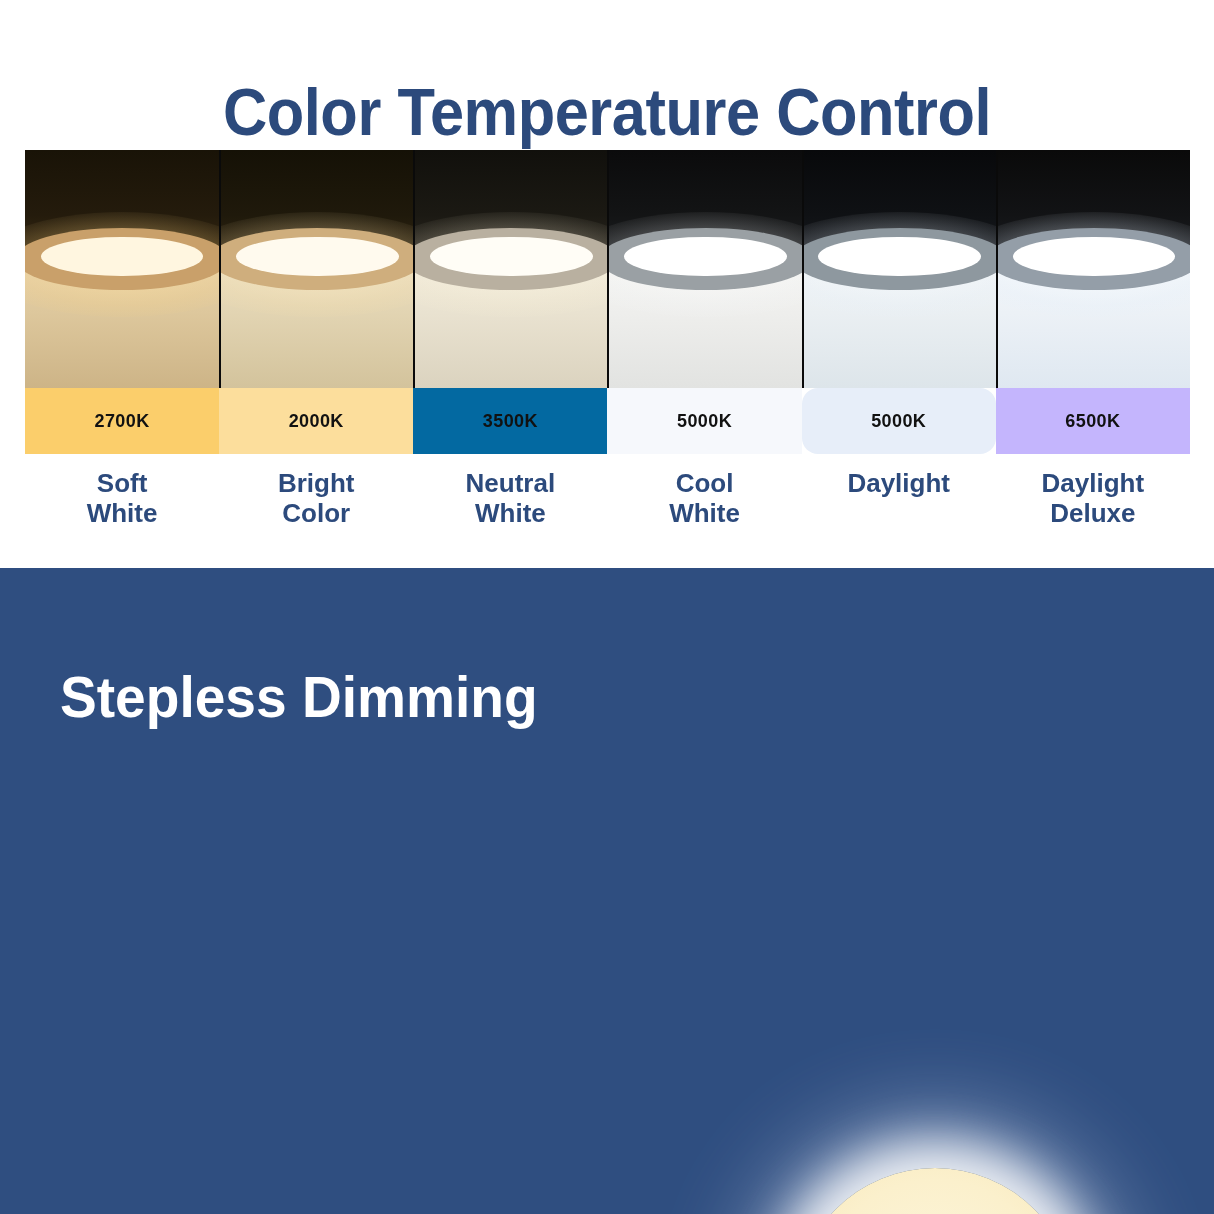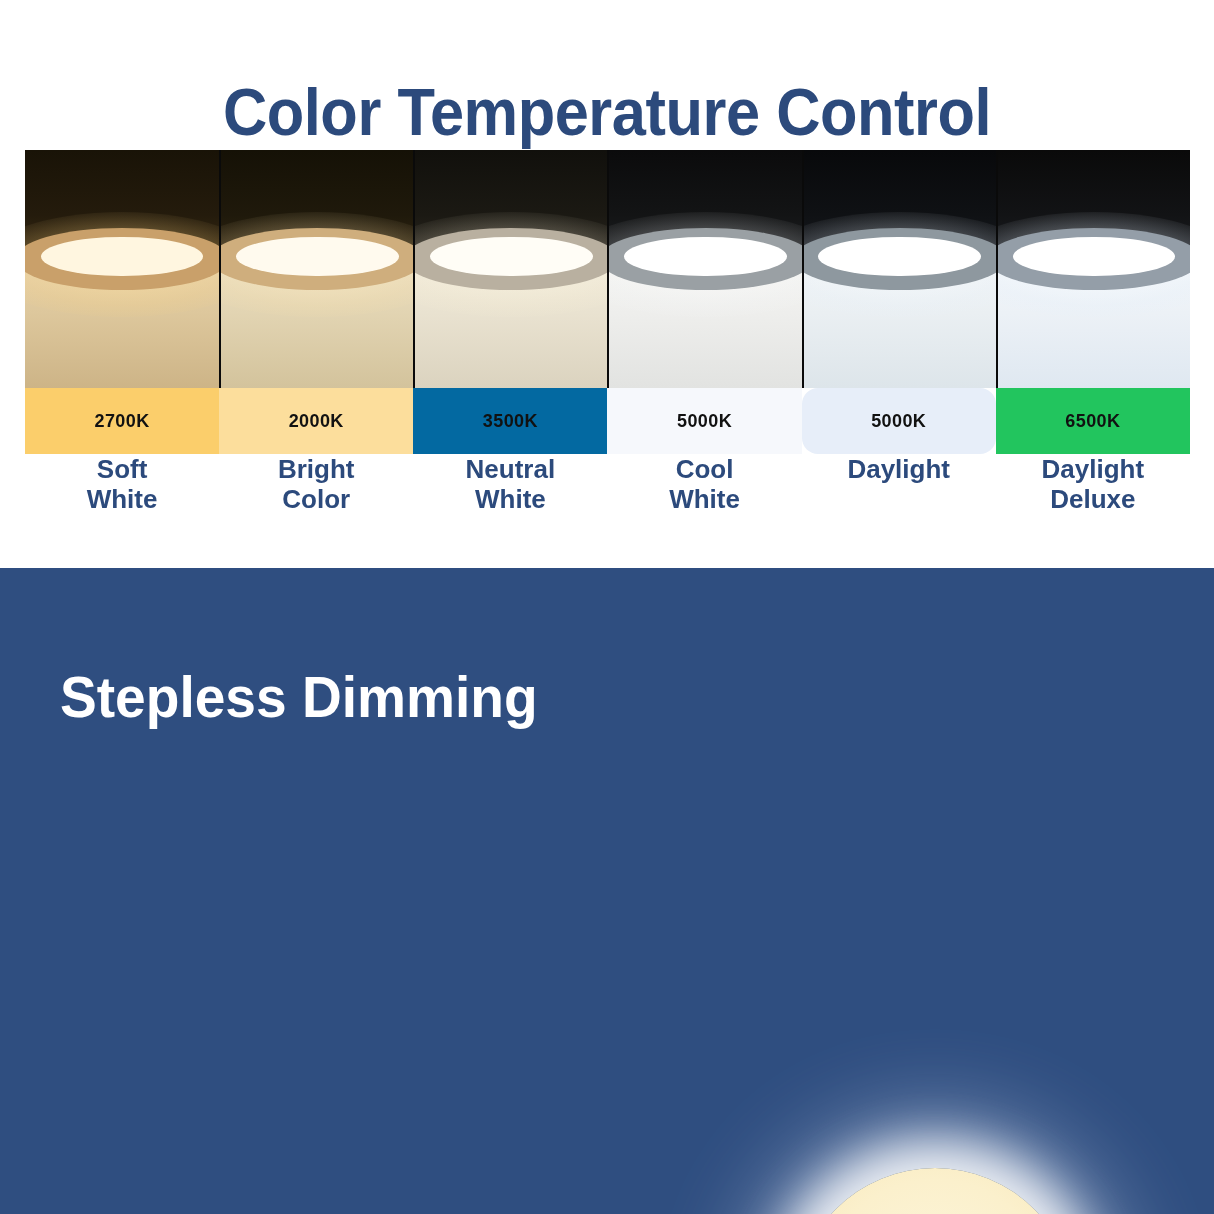--- a/index.html
+++ b/index.html
@@ -112,20 +112,21 @@
     align-items: center;
     justify-content: center;
     font-size: 18px;
     font-weight: bold;
     color: #111111;
     letter-spacing: 0.4px;
   }
   
   .cct-name {
     height: 86px;
+    padding-top: 14px;
     box-sizing: border-box;
     text-align: center;
     font-size: 26px;
     line-height: 30px;
     font-weight: bold;
     color: #2c4a7c;
     background: #ffffff;
     white-space: pre-line;
   }
 
@@ -260,21 +261,21 @@
       <div class="cct-col">
         <div class="cct-photo">
           <div class="ceiling" style="background: linear-gradient(rgb(10, 10, 10) 0%, rgb(18, 19, 21) 60%, rgb(28, 30, 34) 100%);"></div>
           <div class="wall" style="background: linear-gradient(rgb(244, 247, 250) 0%, rgb(236, 241, 246) 45%, rgb(223, 232, 241) 100%);"></div>
           <div class="fixture">
             <div class="spill" style="background: radial-gradient(rgba(250, 253, 255, 0.6) 0%, rgba(228, 240, 252, 0.2) 55%, rgba(218, 234, 252, 0) 78%);"></div>
             <div class="rim" style="background-color: rgb(148, 158, 168);"></div>
             <div class="disc" style="background-color: rgb(255, 255, 255);"></div>
           </div>
         </div>
-        <div class="cct-kelvin" style="background-color: #22c55e;">6500K</div>
+        <div class="cct-kelvin" style="background-color: #c4b5fd;">6500K</div>
         <div class="cct-name">Daylight
 Deluxe</div>
       </div>
 
     </div>
   </section>
 
   <section class="dim-section">
     <h2 class="dim-title">Stepless Dimming</h2>
 

